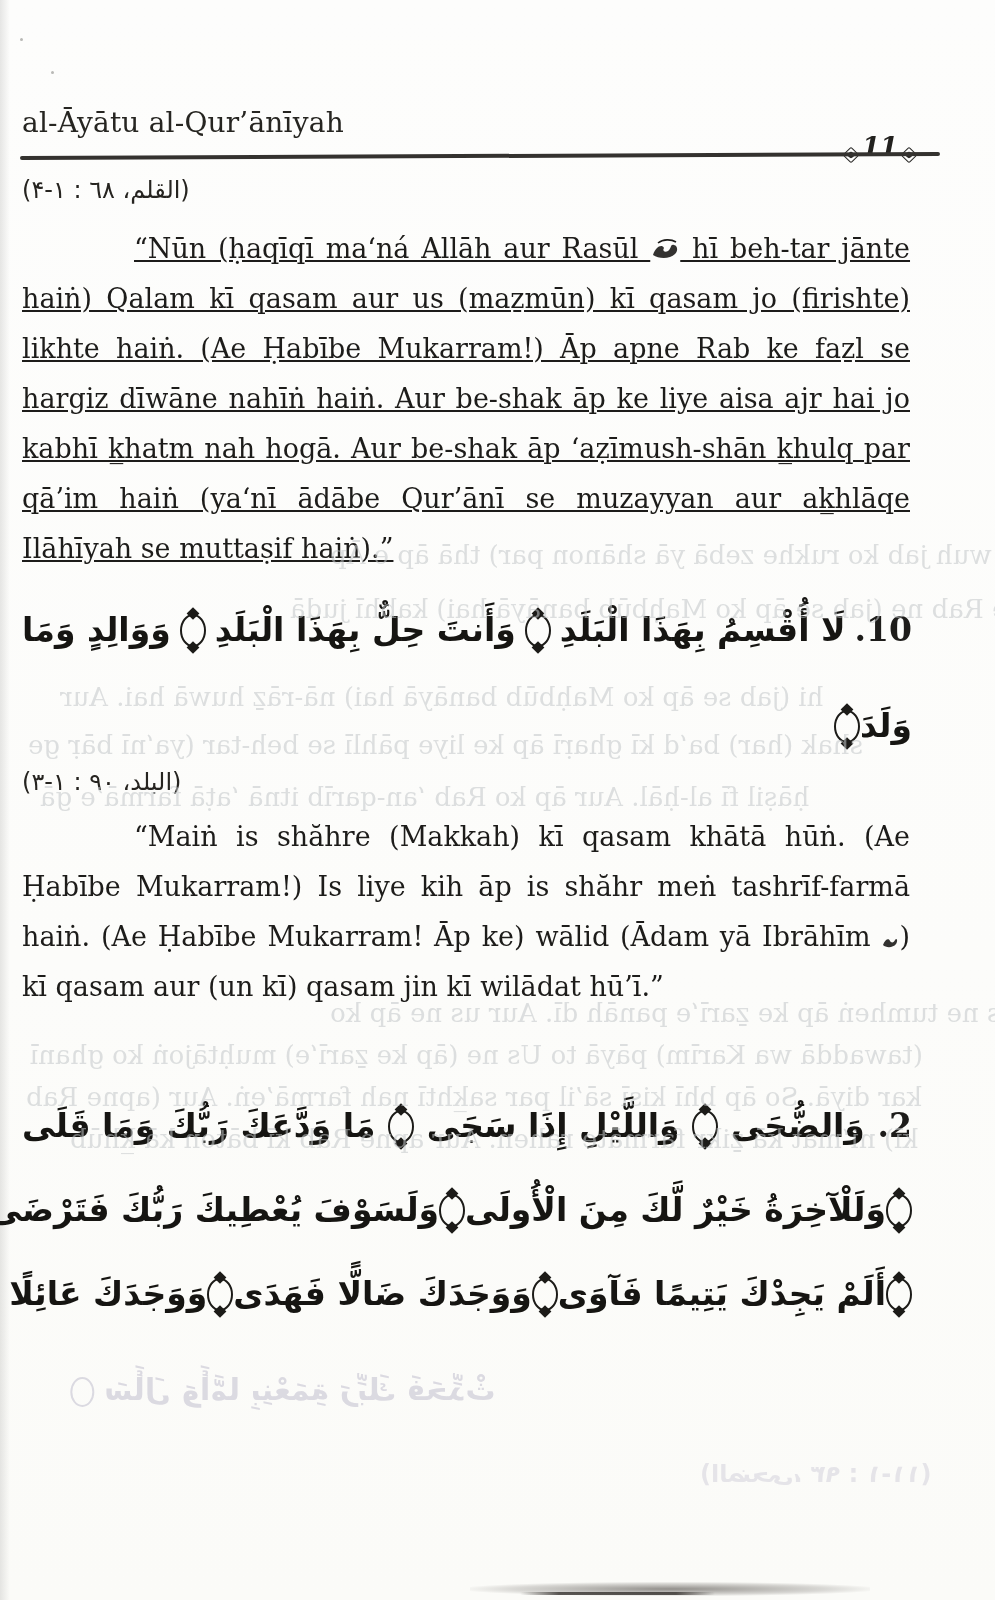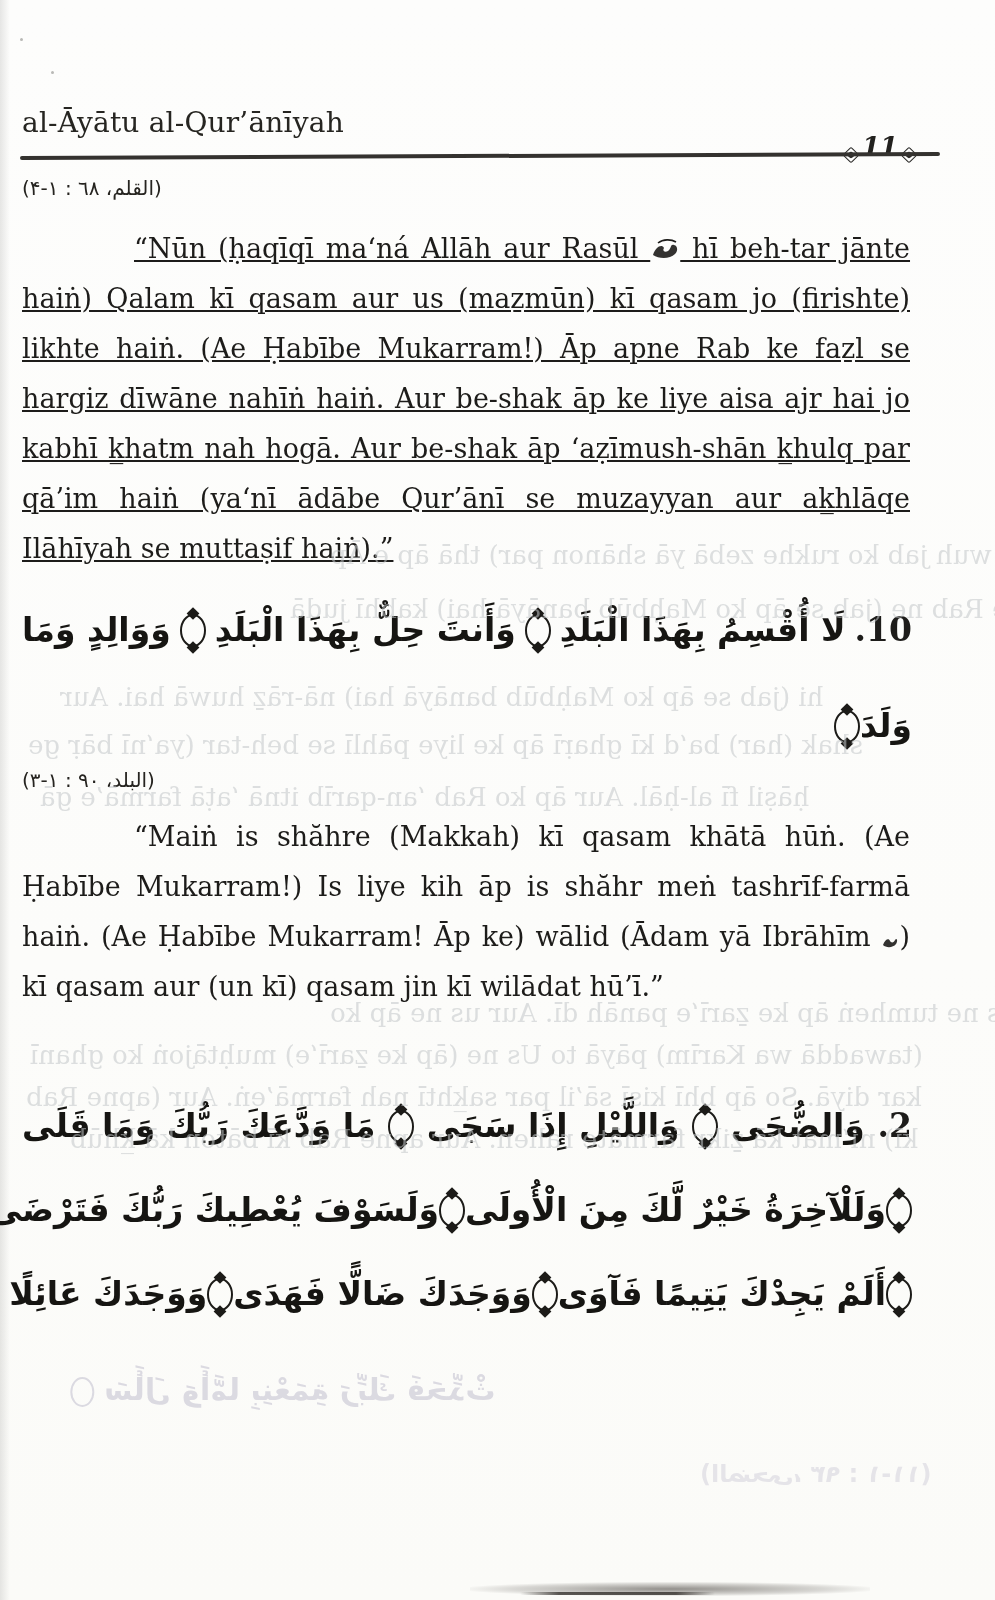--- a/index.html
+++ b/index.html
@@ -21,21 +21,21 @@
   .pagenum-wrap{position:absolute;left:842px;top:131px;display:flex;align-items:flex-end;font-style:italic;}
   .pagenum{font-size:26px;font-weight:700;color:#22211e;margin:0 2px;}
   .pn-orn{width:10px;height:10px;border:1.6px solid #2a2927;border-radius:2px;
     transform:rotate(45deg);display:inline-block;position:relative;margin:0 3px;}
   .pn-orn::after{content:"";position:absolute;inset:2px;background:#2a2927;border-radius:50%;}
   .rule{position:absolute;left:20px;top:154px;width:920px;height:3.5px;background:#34322f;
     transform:rotate(-.25deg);border-radius:2px;}
 
   
   .ar-ref{position:absolute;left:22px;direction:rtl;font-family:"DejaVu Sans",sans-serif;
-    font-size:20px;color:#262420;}
+    font-size:24px;color:#262420;}
 
   
   .para{position:absolute;left:22px;width:888px;font-size:27px;line-height:50px;
     text-align:justify;text-justify:inter-word;color:#1d1c1a;}
   .para .indent{display:inline-block;width:112px;}
   .honorific-svg{display:inline-block;vertical-align:-4px;}
 
   
   .verse-row{position:absolute;left:22px;width:890px;direction:rtl;display:flex;
     align-items:center;justify-content:space-between;

